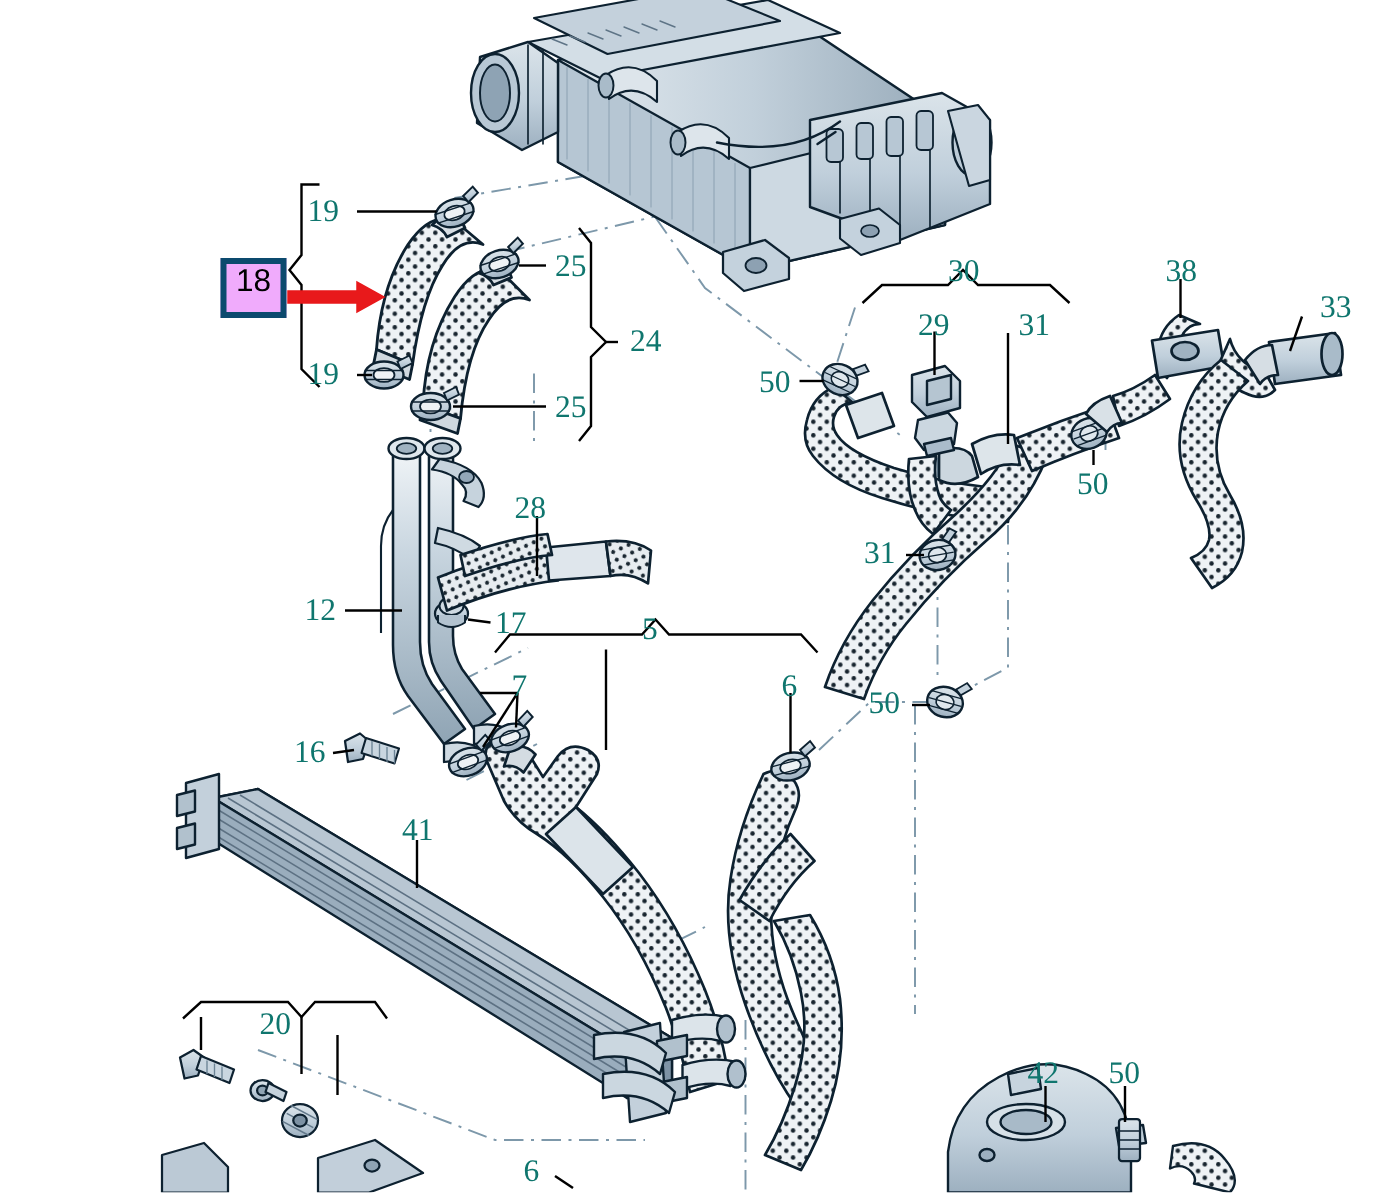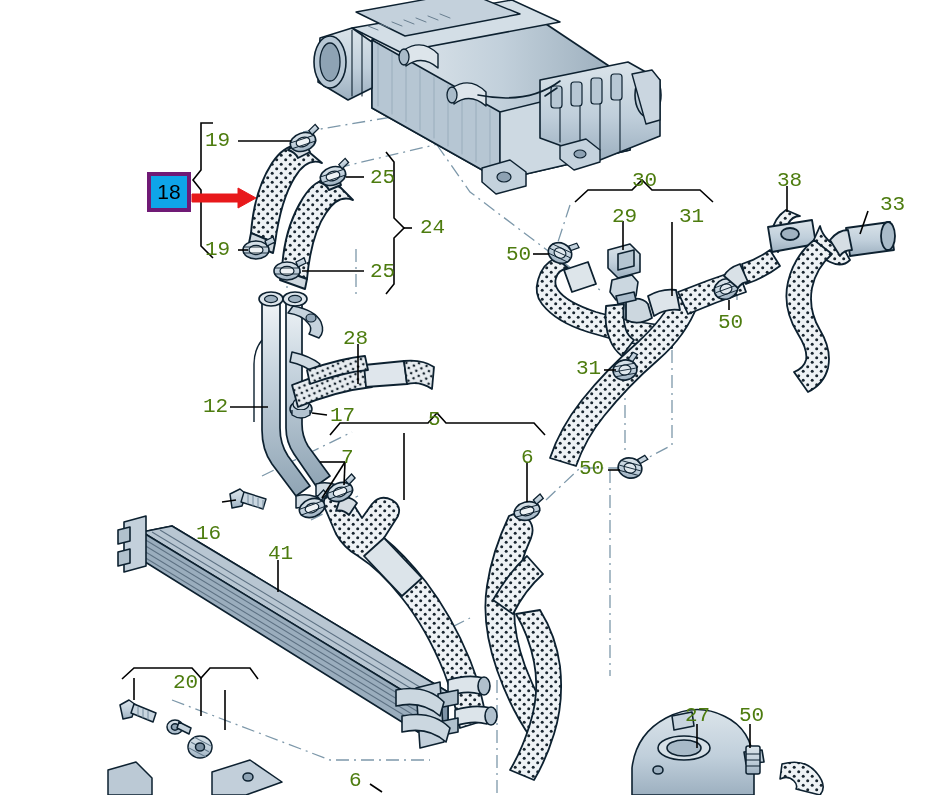--- a/index.html
+++ b/index.html
@@ -1,23 +1,23 @@
 <!DOCTYPE html>
 <html><head>
 <meta charset="utf-8">
 <title>Parts Diagram</title>
 <style>
   html,body{margin:0;padding:0;background:#ffffff;}
   body{font-family:"Liberation Sans", sans-serif;}
   #stage{position:relative;width:929px;height:795px;background:#ffffff;overflow:hidden;}
   #svgroot{position:absolute;left:0;top:0;width:929px;height:795px;}
-  .lbl{position:absolute;font-family:Liberation Mono, monospace;font-size:21px;color:#4d7c0f;
+  .lbl{position:absolute;font-family:Liberation Serif, serif;font-size:21px;color:#0f766e;
        line-height:1;white-space:nowrap;user-select:none;}
-  #hl-18{position:absolute;border:4px solid #701a75;background:#0ea5e9;
-         display:flex;align-items:center;justify-content:center;box-sizing:border-box;}
+  #hl-18{position:absolute;border:4px solid #0c4a6e;background:#f0abfc;
+         display:flex;justify-content:center;box-sizing:border-box;}
   #hl-18 span{font-size:21px;color:#000;}
 </style>
 </head>
 <body>
 
 <div id="stage">
 
   <svg id="svgroot" viewBox="0 0 929 795">
     <defs>
       <pattern id="speckle" width="9" height="9" patternUnits="userSpaceOnUse">
@@ -446,29 +446,29 @@
   <div class="lbl" style="left:370px;top:167px;">25</div>
   <div class="lbl" style="left:420px;top:217px;">24</div>
   <div class="lbl" style="left:205px;top:239px;">19</div>
   <div class="lbl" style="left:370px;top:261px;">25</div>
   <div class="lbl" style="left:343px;top:328px;">28</div>
   <div class="lbl" style="left:203px;top:396px;">12</div>
   <div class="lbl" style="left:330px;top:405px;">17</div>
   <div class="lbl" style="left:428px;top:409px;">5</div>
   <div class="lbl" style="left:341px;top:447px;">7</div>
   <div class="lbl" style="left:521px;top:447px;">6</div>
-  <div class="lbl" style="left:196px;top:491px;margin-top:32px;">16</div>
+  <div class="lbl" style="left:196px;top:491px;">16</div>
   <div class="lbl" style="left:268px;top:543px;">41</div>
   <div class="lbl" style="left:173px;top:672px;">20</div>
   <div class="lbl" style="left:349px;top:770px;">6</div>
   <div class="lbl" style="left:506px;top:244px;">50</div>
   <div class="lbl" style="left:632px;top:170px;">30</div>
   <div class="lbl" style="left:612px;top:206px;">29</div>
   <div class="lbl" style="left:679px;top:206px;">31</div>
   <div class="lbl" style="left:777px;top:170px;">38</div>
   <div class="lbl" style="left:860px;top:194px;margin-left:20px;">33</div>
   <div class="lbl" style="left:718px;top:312px;">50</div>
   <div class="lbl" style="left:576px;top:358px;">31</div>
   <div class="lbl" style="left:579px;top:458px;">50</div>
-  <div class="lbl" style="left:685px;top:705px;">27</div>
+  <div class="lbl" style="left:685px;top:705px;">42</div>
   <div class="lbl" style="left:739px;top:705px;">50</div>
 
 </div>
 
 </body></html>

